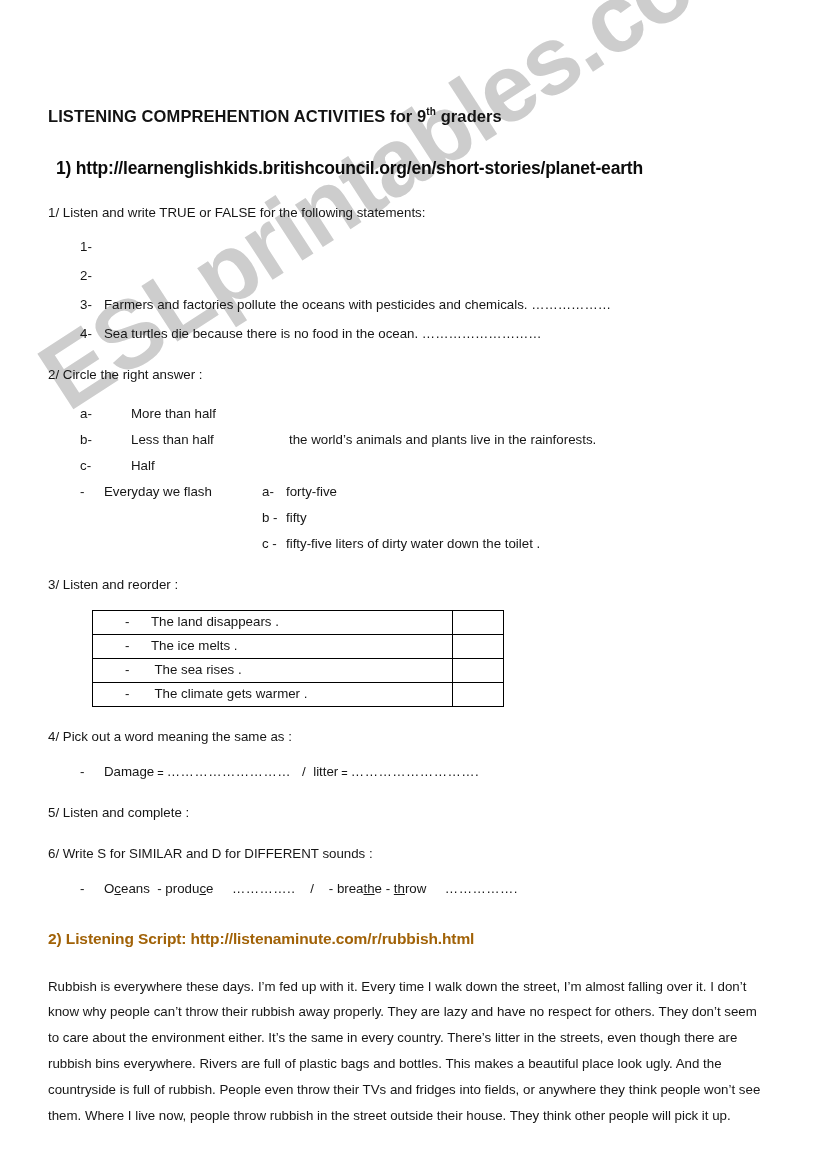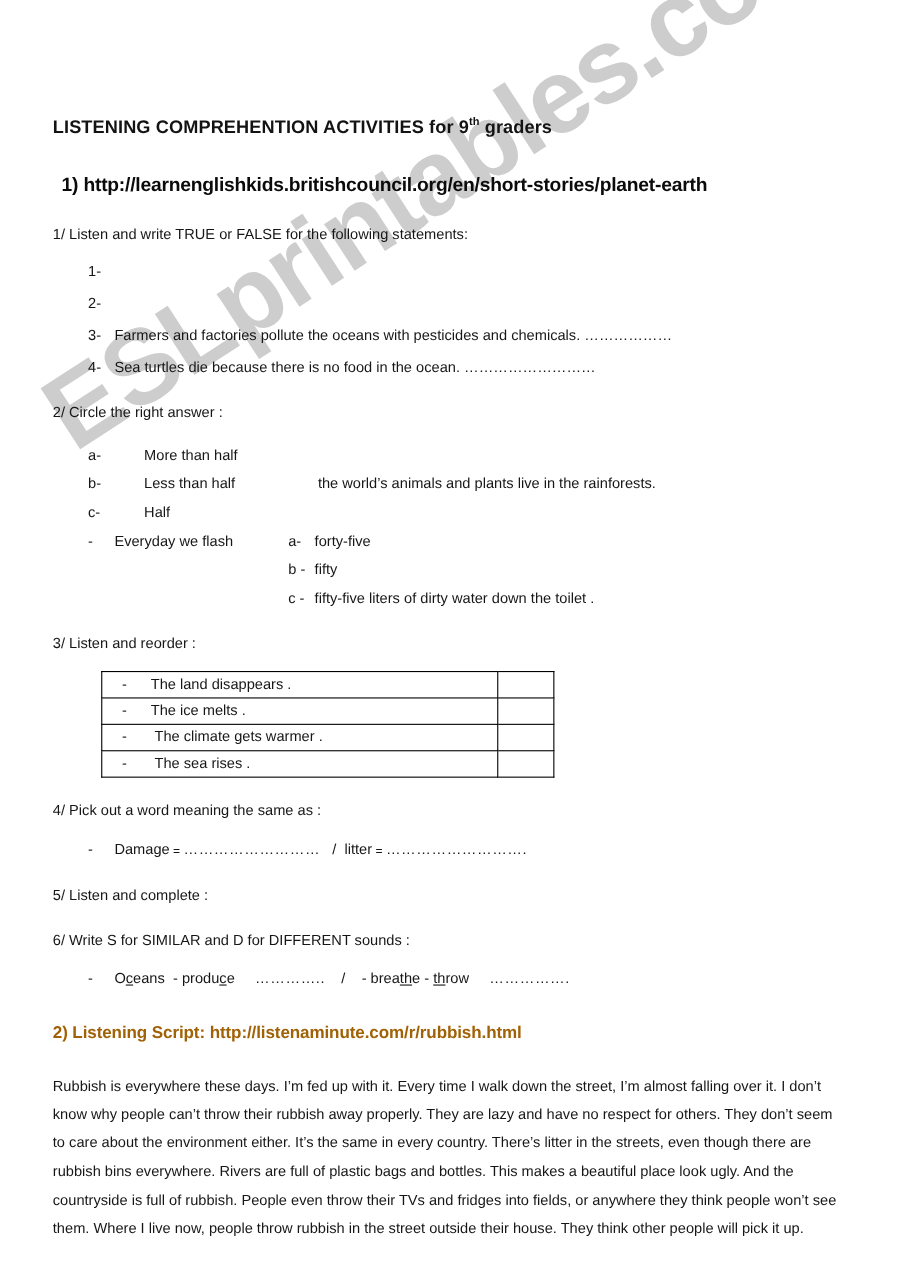--- a/index.html
+++ b/index.html
@@ -160,21 +160,21 @@
     table-layout: fixed;
   }
   .reorder-table td {
     border: 1px solid #000000;
     font-size: 13.3px;
     color: #161616;
     height: 20px;
     padding: 1px 4px 2px 4px;
   }
   .reorder-table td.sentence-cell {
-    padding-left: 18px;
+    padding-left: 32px;
   }
   .reorder-table td.answer-cell {
     width: 42px;
   }
   .reorder-table .cell-dash {
     display: inline-block;
     min-width: 26px;
   }
 
   
@@ -274,25 +274,25 @@
       <tbody>
         <tr>
           <td class="sentence-cell"><span class="cell-dash">-</span><span>The land disappears .</span></td>
           <td class="answer-cell"></td>
         </tr>
         <tr>
           <td class="sentence-cell"><span class="cell-dash">-</span><span>The ice  melts  .</span></td>
           <td class="answer-cell"></td>
         </tr>
         <tr>
-          <td class="sentence-cell"><span class="cell-dash">-</span><span> The climate gets warmer .</span></td>
+          <td class="sentence-cell"><span class="cell-dash">-</span><span> The sea  rises .</span></td>
           <td class="answer-cell"></td>
         </tr>
         <tr>
-          <td class="sentence-cell"><span class="cell-dash">-</span><span> The sea  rises .</span></td>
+          <td class="sentence-cell"><span class="cell-dash">-</span><span> The climate gets warmer .</span></td>
           <td class="answer-cell"></td>
         </tr>
       </tbody>
     </table>
 
     <p class="task-line tight">4/ Pick out a word meaning the same as :</p>
     <div class="flash-row" style="padding-top:20px">
       <span class="marker">-</span>
       <span><span>Damage</span><span class="eq"> = </span><span class="dots">………………………</span>&nbsp;&nbsp;&nbsp;<span>/</span>&nbsp;&nbsp;<span>litter</span><span class="eq"> = </span><span class="dots">……………………….</span></span>
     </div>

